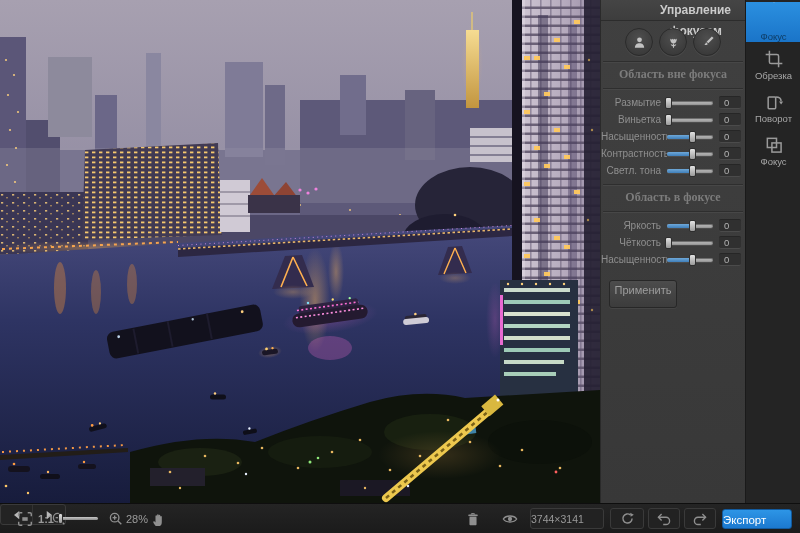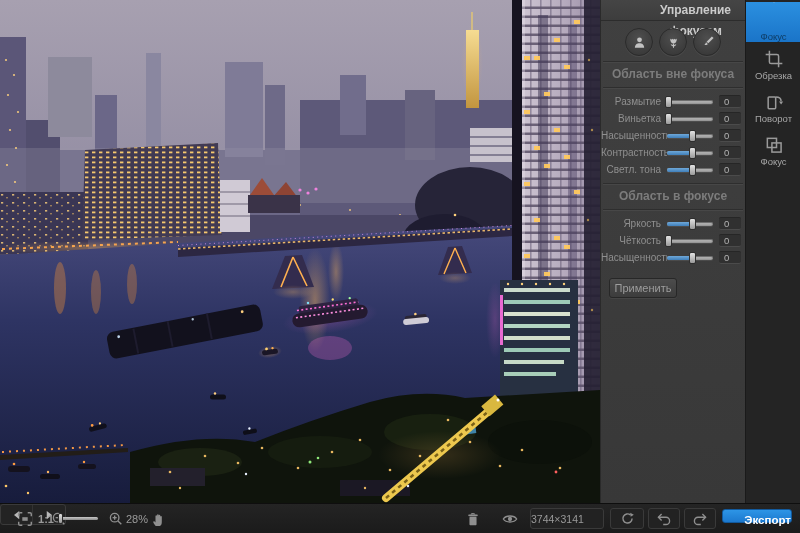--- a/index.html
+++ b/index.html
@@ -16,36 +16,36 @@
     background:linear-gradient(#404040,#383838); border-left:1px solid #2a2a2a; }
   .p-header { height:21px; line-height:21px; text-align:center; font-size:12px; font-weight:bold;
     color:#cbcbcb; background:linear-gradient(#454545,#3d3d3d); border-bottom:1px solid #2c2c2c;padding-left:45px; }
   .modes { display:flex; justify-content:space-between; padding:7px 24px 5px; }
   .mode-btn { width:28px; height:28px; border-radius:50%;
     background:radial-gradient(circle at 50% 35%, #4e4e4e, #343434);
     border:1px solid #2b2b2b; box-shadow:0 1px 0 rgba(255,255,255,.06);
     display:flex; align-items:center; justify-content:center; cursor:pointer; }
   .mode-btn svg { width:17px; height:17px; }
   .sec-title { text-align:center; font-size:12px; font-weight:bold; color:#7c7c7c;
-    padding:5px 0 6px; }
+    padding:5px 0 6px;font-family:Liberation Serif, serif; }
   .divider { height:1px; background:#2e2e2e; box-shadow:0 1px 0 #474747; margin:0 2px; }
   .sliders { padding:5px 0 0; }
   .s-row { display:flex; align-items:center; height:17px; padding:0 3px 0 0; }
   .s-label { width:66px; text-align:right; font-size:10px; color:#8f8f8f; padding-right:6px;
     white-space:nowrap; overflow:hidden; }
   .s-track { position:relative; width:46px; height:4px; border-radius:2px;
     background:linear-gradient(#cfcfcf,#8f8f8f); box-shadow:0 1px 1px rgba(0,0,0,.5) inset, 0 1px 0 rgba(255,255,255,.08); cursor:pointer; }
   .s-fill { position:absolute; left:0; top:0; height:4px; border-radius:2px 0 0 2px;
     background:linear-gradient(#6fa8d8,#3f7fba); }
   .s-handle { position:absolute; top:-4px; width:7px; height:12px; border-radius:2px;
     background:linear-gradient(#e2e2e2,#9a9a9a); border:1px solid #2e2e2e; cursor:pointer; }
   .s-value { width:22px; height:13px; margin-left:6px; background:#303030; border-radius:2px;
     border-top:1px solid #262626; border-bottom:1px solid #4b4b4b;
     font-size:9.5px; color:#b3b3b3; line-height:12px; padding-left:5px; }
-  .apply-btn { margin:12px 8px 0 8px; width:68px; height:20px; border-radius:3px;
+  .apply-btn { margin:12px 8px 0 8px; width:68px; height:28px; border-radius:3px;
     background:linear-gradient(#4c4c4c,#3c3c3c); border:1px solid #272727;
     color:#9d9d9d; font-size:11px; text-align:center; line-height:18px; cursor:pointer;
     box-shadow:0 1px 0 rgba(255,255,255,.05); }
 
   
   .rail { position:absolute; left:745px; top:0; width:55px; height:503px; background:#242424;
     border-left:1px solid #1a1a1a; display:flex; flex-direction:column; padding-top:2px; }
   .rail-item { width:55px; height:40px; margin-bottom:3px; display:flex; flex-direction:column;
     align-items:center; justify-content:center; cursor:pointer; }
   .rail-item svg { width:20px; height:20px; stroke:#9a9a9a; }
@@ -59,23 +59,23 @@
     background:linear-gradient(#242424,#1b1b1b); border-top:1px solid #0e0e0e; }
   .bb { position:absolute; display:flex; align-items:center; justify-content:center; color:#8f8f8f;margin-left:8px; }
   .icon-btn { cursor:pointer; }
   .icon-btn svg { display:block; }
   .bb-box { border:1px solid #3a3a3a; border-radius:3px; background:#222222; }
   .zoom-slider { position:absolute; left:58px; top:13px; width:40px; height:3px; border-radius:2px;
     background:linear-gradient(#c8c8c8,#8a8a8a); cursor:pointer; }
   .zoom-handle { position:absolute; left:0px; top:-4px; width:5px; height:11px; border-radius:2px;
     background:linear-gradient(#e0e0e0,#9a9a9a); border:1px solid #2a2a2a; cursor:pointer; }
   .txt { font-size:11px; color:#9a9a9a; }
-  .export-btn { position:absolute; left:722px; top:5px; width:70px; height:14px; border-radius:3px;
+  .export-btn { position:absolute; left:722px; top:5px; width:70px; height:20px; border-radius:3px;
     background:linear-gradient(#2d95e6,#1c79cf); border:1px solid #125a9e;
-    color:#ffffff; font-size:11.5px; text-align:right; line-height:20px; cursor:pointer;font-weight:bold; }
+    color:#ffffff; font-size:11.5px; text-align:left; line-height:20px; cursor:pointer; }
   .sizebox { left:522px; top:4px; width:74px; height:21px; font-size:10.5px; gap:19px; }
   .navgroup { left:283px; top:4px; width:66px; height:21px; border:1px solid #3a3a3a;
     border-radius:3px; background:#232323; display:flex; }
   .navgroup .nav-half { width:32px; height:100%; display:flex; align-items:center; justify-content:center; cursor:pointer; }
   .navgroup .nav-half:first-child { border-right:1px solid #333; }
 </style>
 </head>
 <body>
 
 <div class="app">

